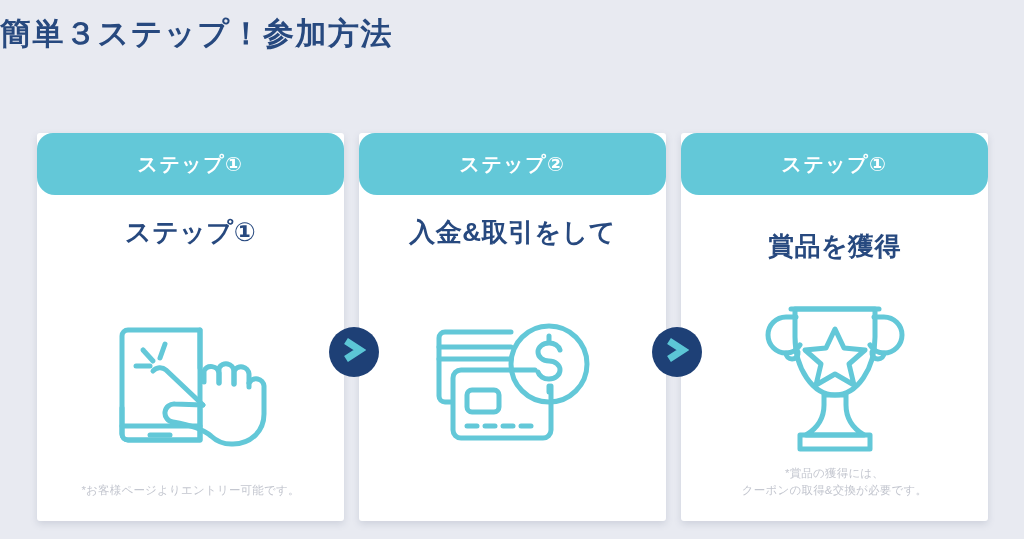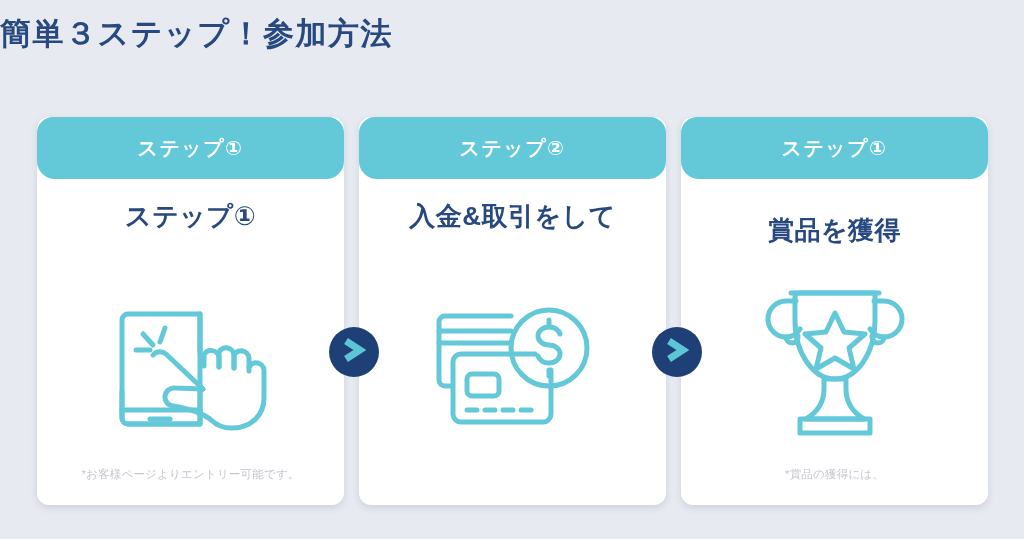--- a/index.html
+++ b/index.html
@@ -36,25 +36,25 @@
   
   .cards {
     position: absolute;
     left: 37px;
     top: 117px;
     width: 951px;
     height: 388px;
   }
   .card {
     position: absolute;
-    top: 0;
+    top: 16px;
     width: 307px;
     height: 388px;
     background: #ffffff;
-    border-radius: 12px;
+    border-radius: 3px;
     box-shadow: 0 3px 7px rgba(90, 98, 125, 0.18);
     overflow: hidden;
   }
   .card.c1 { left: 0; }
   .card.c2 { left: 322px; }
   .card.c3 { left: 644px; }
 
   .card-header {
     position: absolute;
     left: 0;
@@ -239,20 +239,21 @@
           <path d="M64 98 h22 v10 c0 14 8 24 18 30 h-58 c10 -6 18 -16 18 -30 z"></path>
 
           <rect x="40" y="138" width="70" height="14"></rect>
 
           <path d="M75 32 l9 19 l21 2 l-16 14 l5 21 l-19 -11 l-19 11 l5 -21 l-16 -14 l21 -2 z"></path>
         </svg>
       </div>
 
       <div class="card-note">
         <div>*賞品の獲得には、</div>
+        <div>クーポンの取得&amp;交換が必要です。</div>
       </div>
     </div>
 
   </div>
 
   <div class="arrow a1">
     <span>
       <svg width="24" height="26" viewBox="0 0 24 26" fill="none" stroke="#5cc6d6" stroke-width="7" stroke-linecap="butt" stroke-linejoin="miter">
         <path d="M4 4 L18 13 L4 22"></path>
       </svg>

